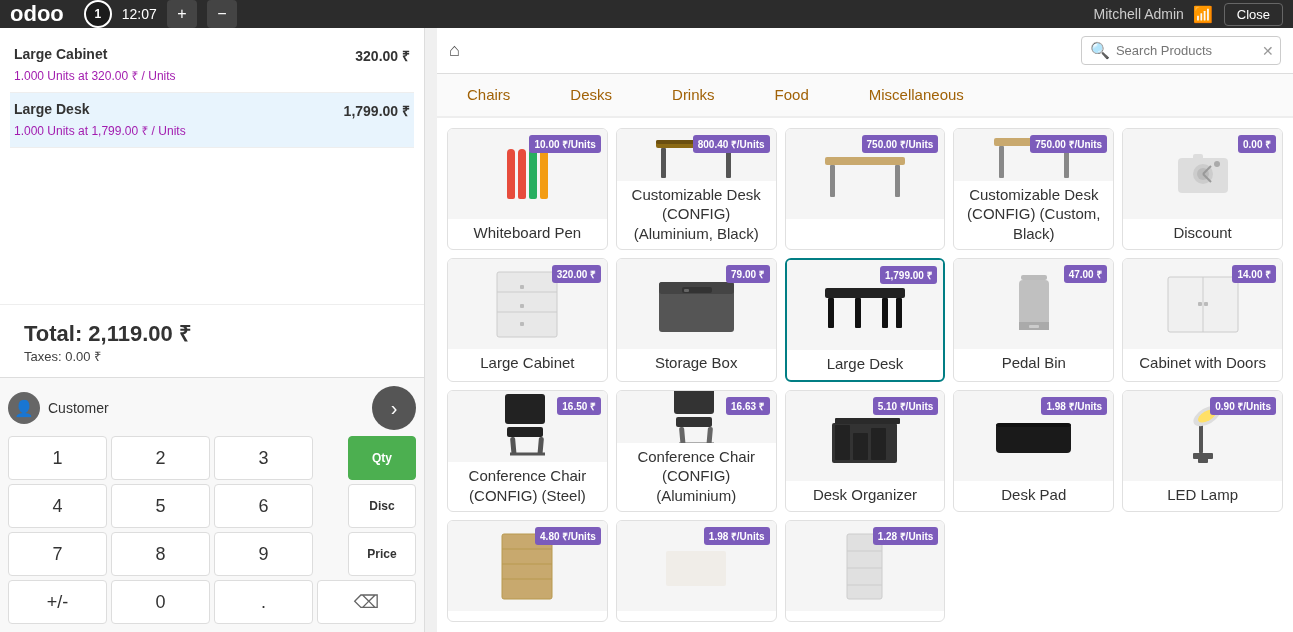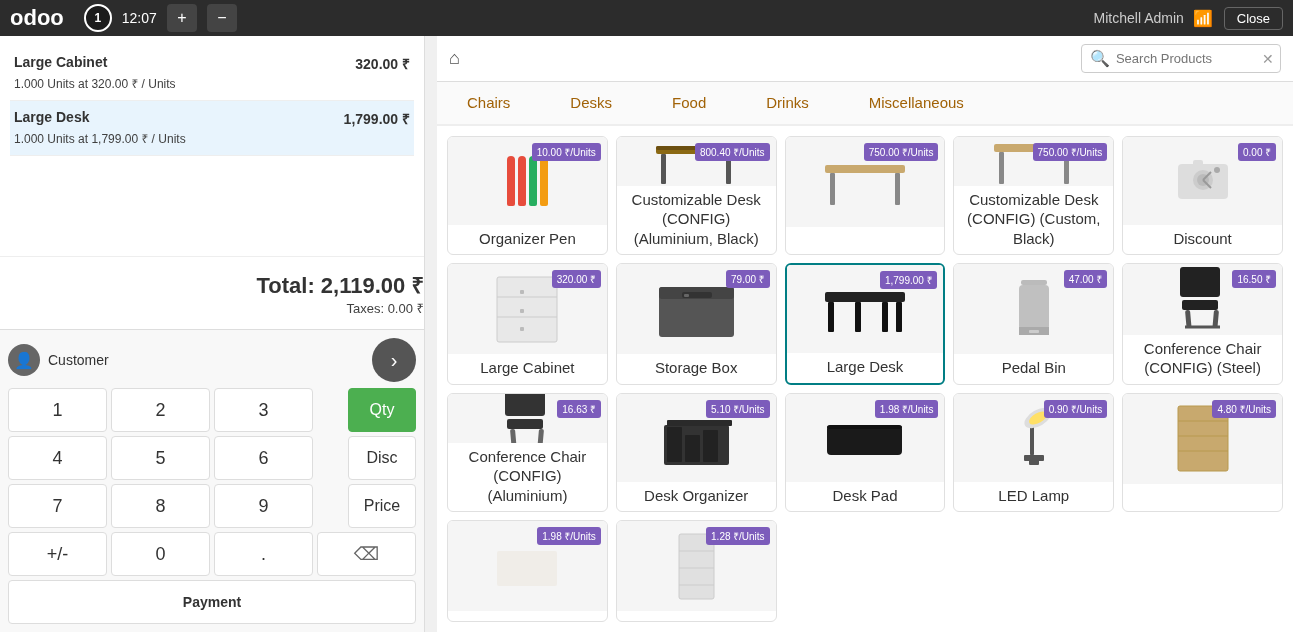--- a/index.html
+++ b/index.html
@@ -1,21 +1,21 @@
 <!DOCTYPE html>
 <html><head>
   <meta charset="utf-8">
   <style>
     * { box-sizing: border-box; margin: 0; padding: 0; }
     body { font-family: -apple-system, BlinkMacSystemFont, 'Segoe UI', sans-serif; background: #f0f0f0; width: 1293px; height: 632px; overflow: hidden; display: flex; flex-direction: column; }
 
     
     .top-bar {
       background: #2c2c2c;
-      height: 36px;
+      height: 28px;
       display: flex;
       align-items: center;
       padding: 0 10px;
       gap: 10px;
       flex-shrink: 0;
     }
     .odoo-logo {
       color: #ffffff;
       font-size: 22px;
       font-weight: bold;
@@ -94,26 +94,26 @@
     }
     .order-item-header {
       display: flex;
       justify-content: space-between;
       font-size: 14px;
       font-weight: 600;
       color: #333;
     }
     .order-item-detail {
       font-size: 12px;
-      color: #404040;
+      color: #a21caf;
       margin-top: 2px;
     }
     .order-total {
-      padding: 12px 0;
-      text-align: right;
+      padding: 12px 24px;
+      text-align: left;
       border-top: 1px solid #eee;
     }
     .total-amount {
       font-size: 22px;
       font-weight: bold;
       color: #333;
     }
     .tax-line {
       font-size: 13px;
       color: #404040;
@@ -161,22 +161,22 @@
       font-weight: 500;
       color: #333;
       height: 44px;
       cursor: pointer;
       display: flex; align-items: center; justify-content: center;
     }
     .action-btn {
       background: #fff;
       border: 1px solid #ddd;
       border-radius: 4px;
-      font-size: 16px;
-      font-weight: 400;
+      font-size: 12px;
+      font-weight: 700;
       color: #333;
       height: 44px;
       cursor: pointer;
       display: flex; align-items: center; justify-content: center; margin-left: 31px;
     }
     .action-btn.qty { background: #4caf50; color: #fff; border-color: #4caf50; }
     .action-btn.disc { }
     .action-btn.price { }
     .backspace-btn {
       background: #fff;
@@ -295,21 +295,21 @@
     .product-card.selected { border: 2px solid #017e84; }
     .price-badge {
       position: absolute;
       top: 6px;
       right: 6px;
       background: #7c5cbb;
       color: #fff;
       font-size: 10px;
       padding: 2px 5px;
       border-radius: 3px;
-      font-weight: 400;
+      font-weight: 700;
     }
     .product-img-area {
       width: 100%;
       height: 90px;
       display: flex;
       align-items: center;
       justify-content: center;
       background: #f5f5f5;
       overflow: hidden;
     }
@@ -392,56 +392,55 @@
         <button class="num-btn">7</button>
         <button class="num-btn">8</button>
         <button class="num-btn">9</button>
         <button class="action-btn price">Price</button>
 
         <button class="num-btn">+/-</button>
         <button class="num-btn">0</button>
         <button class="num-btn">.</button>
         <button class="backspace-btn">⌫</button>
 
-        <button class="payment-btn" style="grid-column: span 4;">Payment</button>
       </div>
     </div>
   </div>
 
   <div class="right-panel">
     <div class="right-top-bar">
       <button class="home-btn">⌂</button>
       <div class="search-box">
         <span>🔍</span>
         <input type="text" placeholder="Search Products" style="">
         <span class="search-clear">✕</span>
       </div>
     </div>
 
     <div class="category-tabs">
       <div class="cat-tab">Chairs</div>
       <div class="cat-tab">Desks</div>
+      <div class="cat-tab">Drinks</div>
       <div class="cat-tab">Food</div>
-      <div class="cat-tab">Drinks</div>
       <div class="cat-tab">Miscellaneous</div>
     </div>
 
     <div class="product-grid">
 
       <div class="product-card">
         <span class="price-badge">10.00 ₹/Units</span>
         <div class="product-img-area">
           <div class="img-whiteboard-pen">
             <div class="pen" style="background:#e74c3c;"></div>
             <div class="pen" style="background:#e74c3c;"></div>
             <div class="pen" style="background:#27ae60;"></div>
             <div class="pen" style="background:#f39c12;"></div>
           </div>
         </div>
-        <div class="product-name">Organizer Pen</div>
+        <div class="product-name">Whiteboard Pen</div>
       </div>
 
       <div class="product-card">
         <span class="price-badge">800.40 ₹/Units</span>
         <div class="product-img-area">
           <svg width="90" height="70" viewBox="0 0 90 70">
             <rect x="5" y="20" width="80" height="8" rx="2" fill="#8B6914"></rect>
             <rect x="5" y="20" width="80" height="4" rx="2" fill="#6B4F10"></rect>
             <rect x="10" y="28" width="5" height="30" rx="1" fill="#555"></rect>
             <rect x="75" y="28" width="5" height="30" rx="1" fill="#555"></rect>
@@ -539,20 +538,32 @@
           <svg width="50" height="75" viewBox="0 0 50 75">
             <rect x="12" y="8" width="26" height="5" rx="2" fill="#bbb"></rect>
             <rect x="10" y="13" width="30" height="45" rx="4" fill="#c0c0c0"></rect>
             <rect x="10" y="55" width="30" height="8" rx="0 0 4 4" fill="#aaa"></rect>
             <rect x="20" y="58" width="10" height="3" rx="1" fill="#ccc"></rect>
           </svg>
         </div>
         <div class="product-name">Pedal Bin</div>
       </div>
 
+      <div class="product-card">
+        <span class="price-badge">14.00 ₹</span>
+        <div class="product-img-area">
+          <svg width="80" height="65" viewBox="0 0 80 65">
+            <rect x="5" y="5" width="70" height="55" rx="2" fill="#f0f0f0" stroke="#ccc" stroke-width="1"></rect>
+            <line x1="40" y1="5" x2="40" y2="60" stroke="#ccc" stroke-width="1"></line>
+            <rect x="35" y="30" width="4" height="4" rx="1" fill="#bbb"></rect>
+            <rect x="41" y="30" width="4" height="4" rx="1" fill="#bbb"></rect>
+          </svg>
+        </div>
+        <div class="product-name">Cabinet with Doors</div>
+      </div>
 
       <div class="product-card">
         <span class="price-badge">16.50 ₹</span>
         <div class="product-img-area">
           <svg width="65" height="75" viewBox="0 0 65 75">
             <rect x="10" y="5" width="40" height="30" rx="3" fill="#222"></rect>
             <rect x="12" y="38" width="36" height="10" rx="2" fill="#222"></rect>
             <rect x="15" y="48" width="5" height="18" rx="2" fill="#555" transform="rotate(-5,17,48)"></rect>
             <rect x="44" y="48" width="5" height="18" rx="2" fill="#555" transform="rotate(5,47,48)"></rect>
             <line x1="15" y1="65" x2="50" y2="65" stroke="#555" stroke-width="3"></line>

